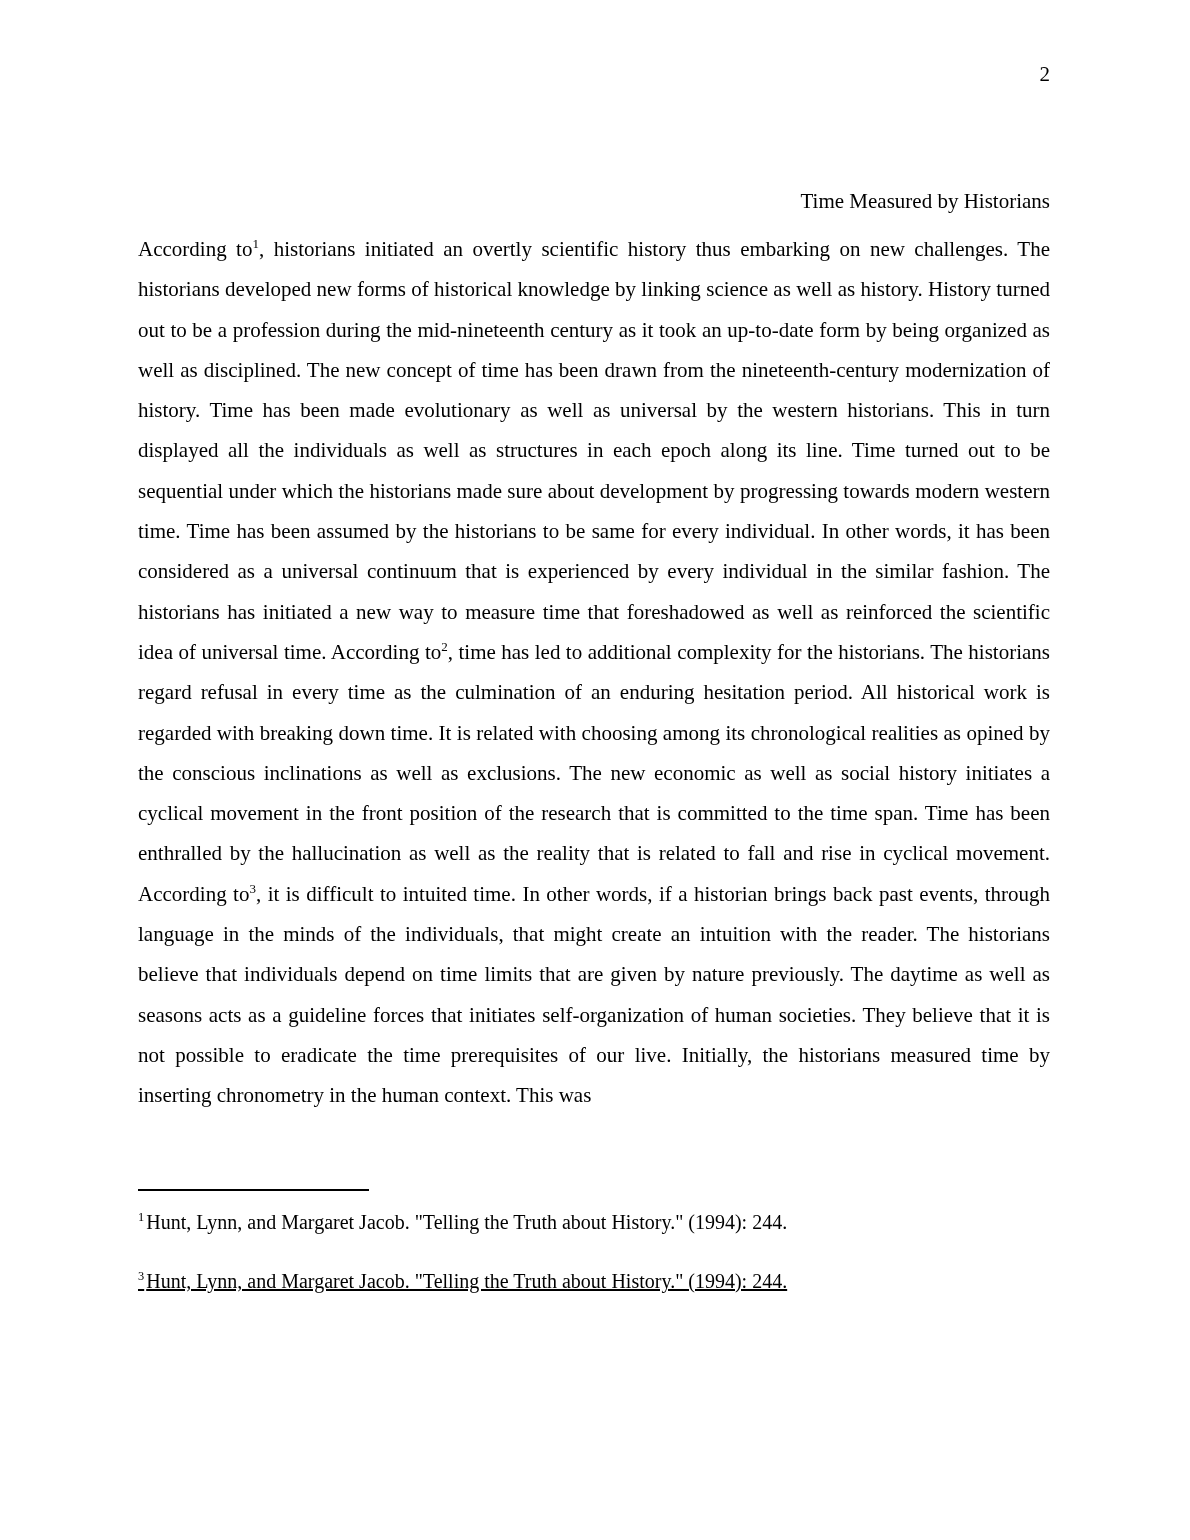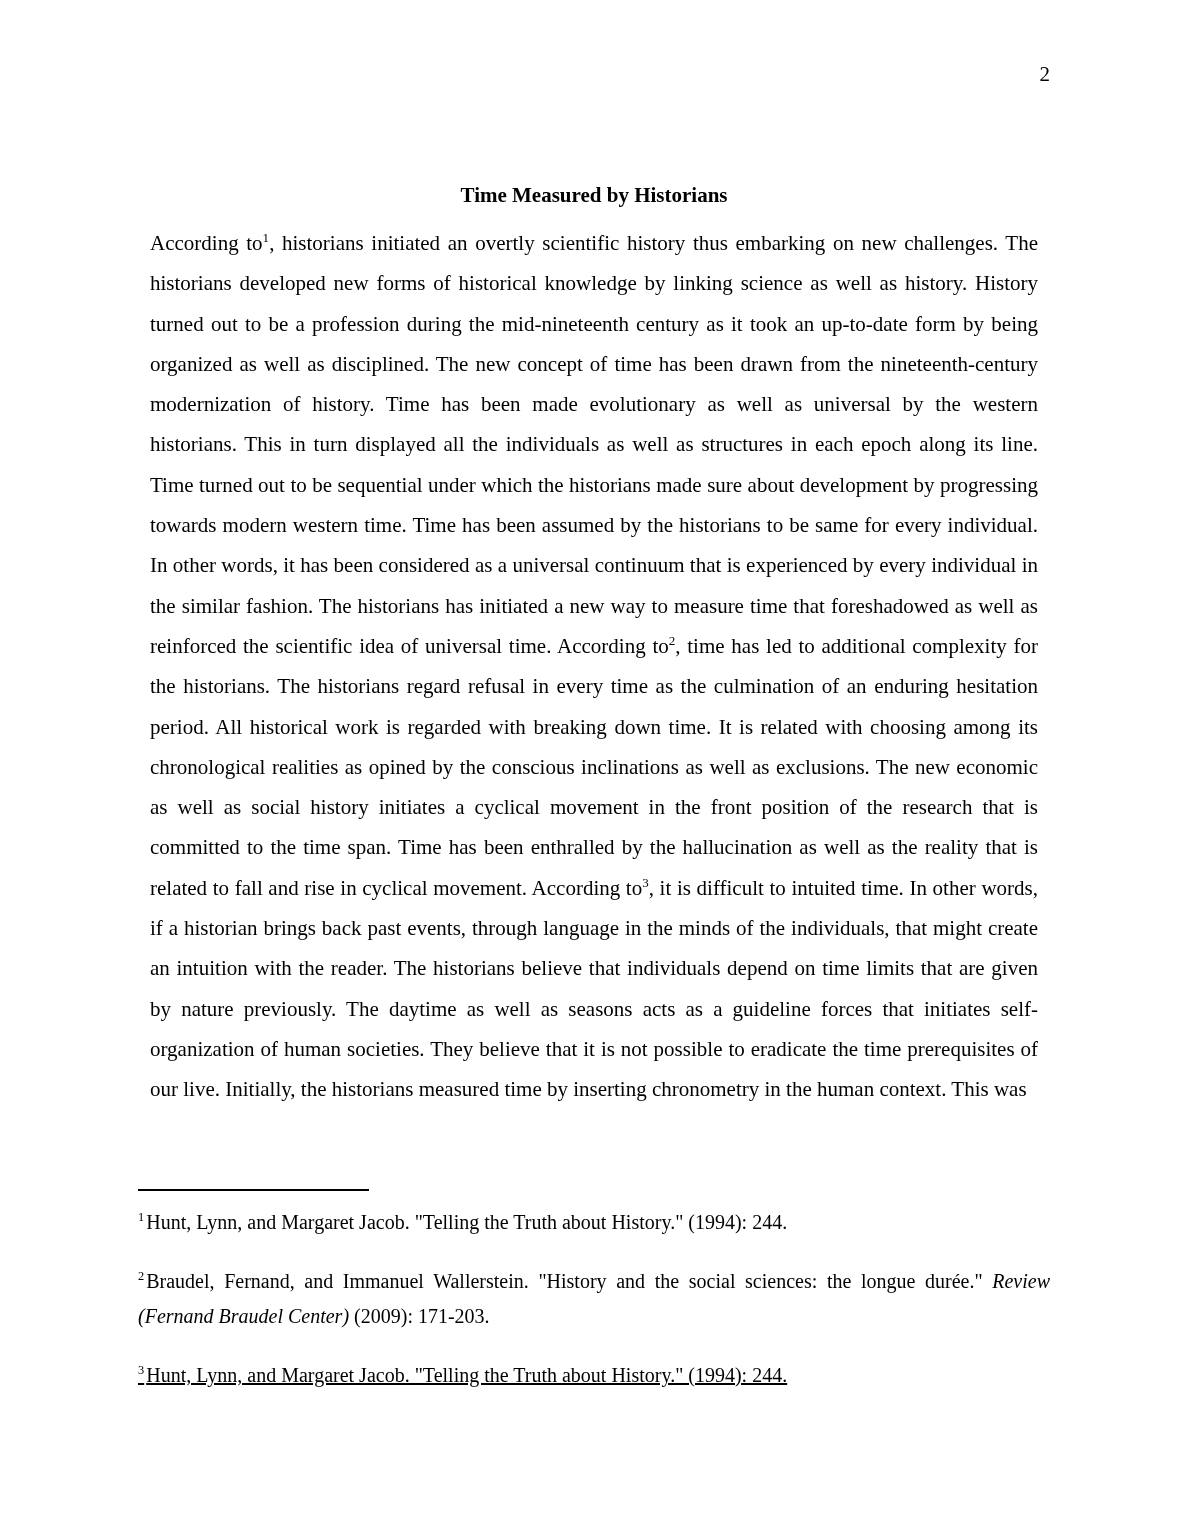--- a/index.html
+++ b/index.html
@@ -35,33 +35,33 @@
 
   
   .content {
     position: absolute;
     top: 183px;
     left: 138px;
     width: 912px;
   }
 
   .section-heading {
-    font-weight: bold;
+    font-weight: normal;
     font-size: 21px;
     line-height: 1.0;
-    margin: 2px 0 17px 0;
-    text-align: center;
+    margin: 8px 0 17px 0;
+    text-align: right;
   }
 
   .body-paragraph {
     font-size: 21px;
     line-height: 40.3px;
     text-align: justify;
     text-justify: inter-word;
-    margin: 12px;
+    margin: 0;
     hyphens: none;
   }
 
   .body-paragraph sup,
   .footnote sup {
     font-size: 0.62em;
     vertical-align: super;
     line-height: 0;
   }
 
@@ -119,19 +119,18 @@
     <p class="body-paragraph"><span>According to</span><sup>1</sup><span>, historians initiated an overtly scientific history thus embarking on new challenges. The historians developed new forms of historical knowledge by linking science as well as history. History turned out to be a profession during the mid-nineteenth century as it took an up-to-date form by being organized as well as disciplined. The new concept of time has been drawn from the nineteenth-century modernization of history. Time has been made evolutionary as well as universal by the western historians. This in turn displayed all the individuals as well as structures in each epoch along its line. Time turned out to be sequential under which the historians made sure about development by progressing towards modern western time. Time has been assumed by the historians to be same for every individual. In other words, it has been considered as a universal continuum that is experienced by every individual in the similar fashion. The historians has initiated a new way to measure time that foreshadowed as well as reinforced the scientific idea of universal time. According to</span><sup>2</sup><span>, time has led to additional complexity for the historians. The historians regard refusal in every time as the culmination of an enduring hesitation period. All historical work is regarded with breaking down time. It is related with choosing among its chronological realities as opined by the conscious inclinations as well as exclusions. The new economic as well as social history initiates a cyclical movement in the front position of the research that is committed to the time span. Time has been enthralled by the hallucination as well as the reality that is related to fall and rise in cyclical movement. According to</span><sup>3</sup><span>, it is difficult to intuited time. In other words, if a historian brings back past events, through language in the minds of the individuals, that might create an intuition with the reader. The historians believe that individuals depend on time limits that are given by nature previously. The daytime as well as seasons acts as a guideline forces that initiates self-organization of human societies. They believe that it is not possible to eradicate the time prerequisites of our live. Initially, the historians measured time by inserting chronometry in the human context. This was</span></p>
 
   </div>
 
   <div class="footnote-area">
 
     <hr class="footnote-separator">
 
     <p class="footnote"><span class="fn-marker">1</span><span>Hunt, Lynn, and Margaret Jacob. "Telling the Truth about History." (1994): 244.</span></p>
 
-    <p class="footnote"><span class="fn-marker">2</span><span>Braudel, Fernand, and Immanuel Wallerstein. "History and the social sciences: the longue durée." </span><span class="italic">Review (Fernand Braudel Center)</span><span> (2009): 171-203.</span></p>
 
     <p class="footnote"><span class="fn-marker">3</span><span>Hunt, Lynn, and Margaret Jacob. "Telling the Truth about History." (1994): 244.</span></p>
 
   </div>
 
 </div>
 
 </body></html>

